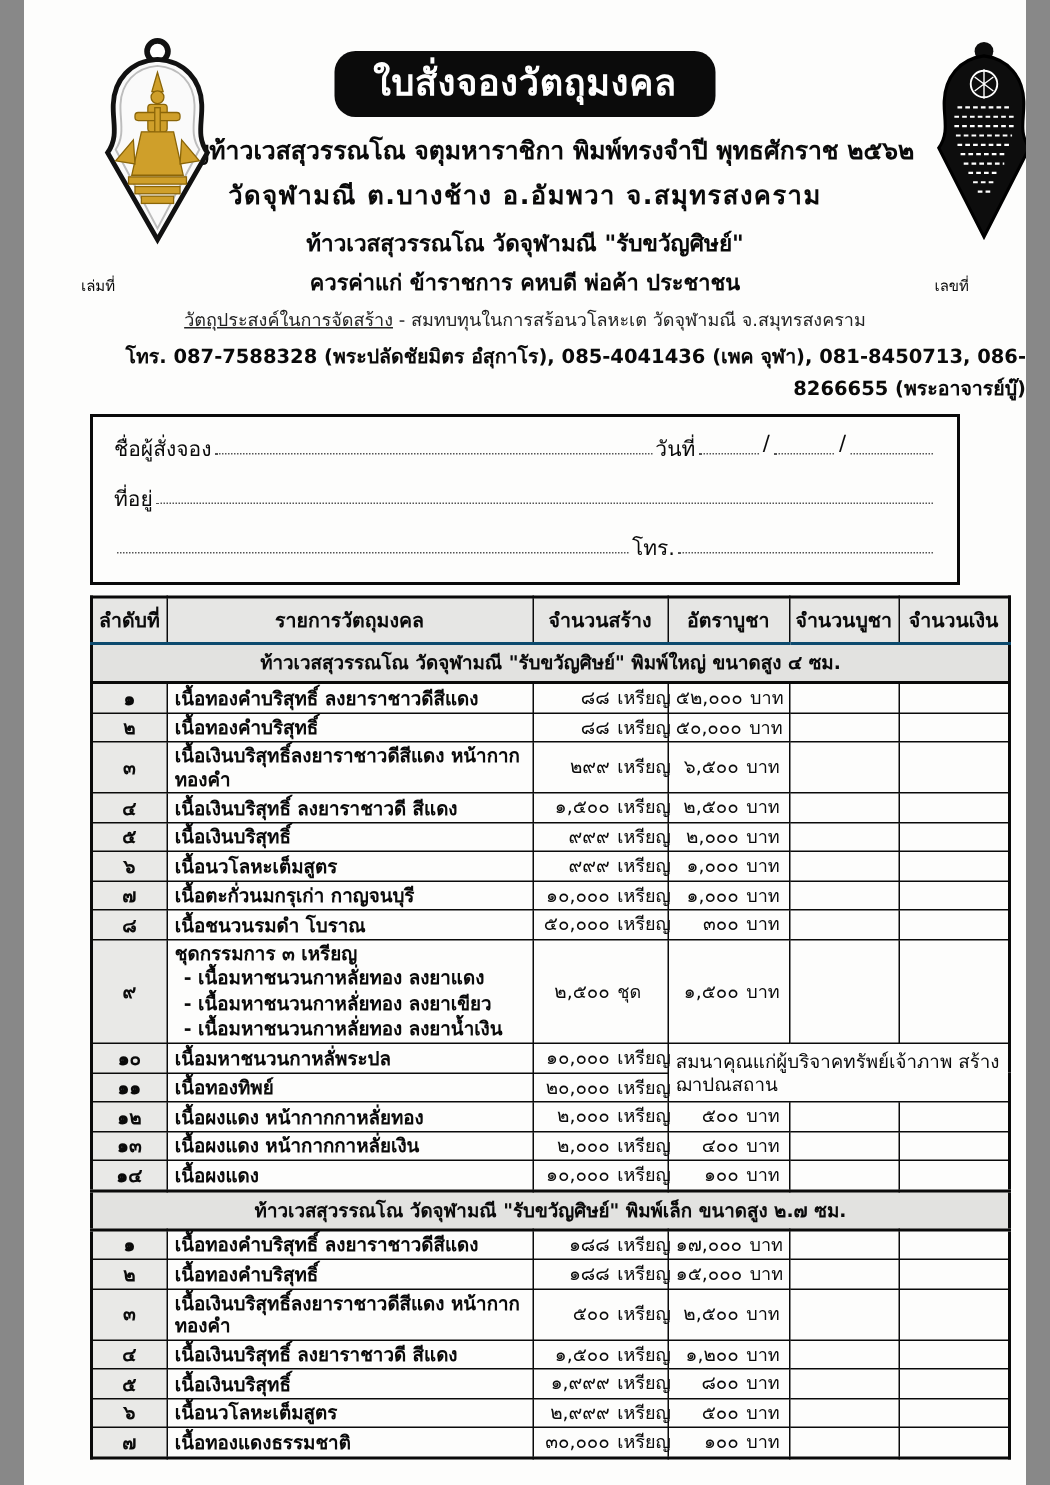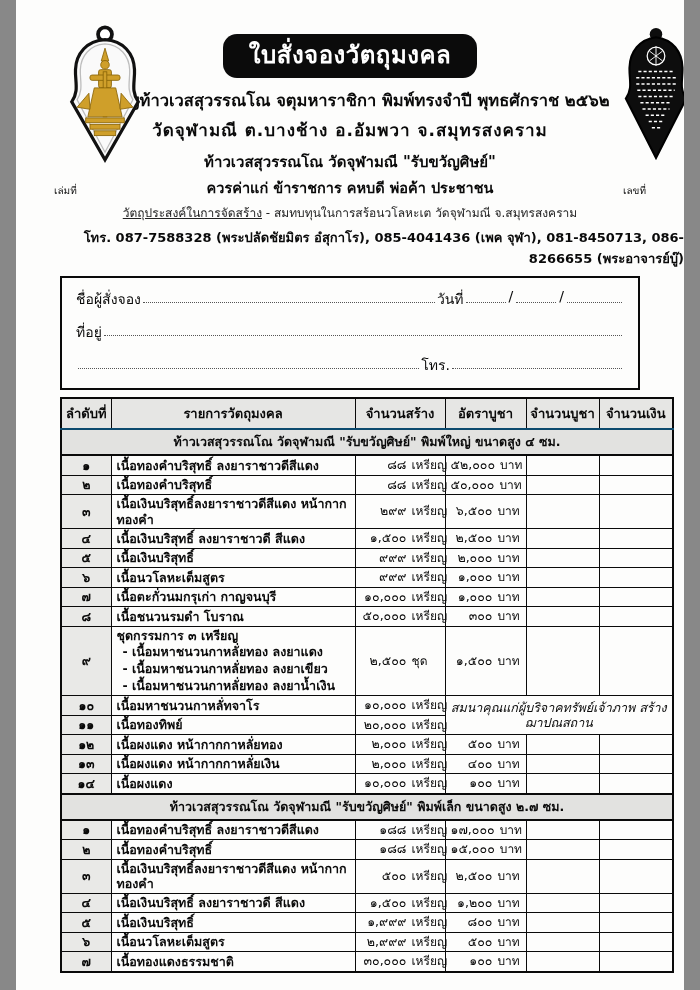--- a/index.html
+++ b/index.html
@@ -65,21 +65,21 @@
   }
   tr.item-row td { font-size:12.5px; padding:1px 5px; line-height:15.5px; vertical-align:middle; }
   td.no-cell { background:#e9e9e7; text-align:center; font-weight:bold; font-size:13px; }
   td.item-cell { text-align:left;font-weight:bold; }
   .sub-item { padding-left:6px; line-height:17px; }
   td.qty-cell, td.price-cell { white-space:nowrap; text-align:center; }
   .q-num { display:inline-block; min-width:46px; text-align:right; }
   .q-unit { display:inline-block; min-width:40px; text-align:left; margin-left:5px; font-size:12px; }
   .p-num { display:inline-block; min-width:42px; text-align:right; }
   .p-unit { display:inline-block; min-width:26px; text-align:left; margin-left:5px; font-size:12px; }
-  td.note-cell { font-size:12px; text-align:center; padding:2px 4px;font-style:italic; }
+  td.note-cell { font-size:12px; padding:2px 4px; }
 </style>
 </head>
 <body>
 
 <div class="page">
 
   <div class="amulet amulet-left">
     <svg viewBox="0 0 110 135">
       <circle cx="55" cy="9" r="6.5" fill="#fff" stroke="#111" stroke-width="3.5"></circle>
       <path d="M55 14 C38 15 28 27 27.5 42 C27 53 31 62 24 72 L55 126 L86 72 C79 62 83 53 82.5 42 C82 27 72 15 55 14 Z" fill="#fafafa" stroke="#111" stroke-width="3"></path>
@@ -277,21 +277,21 @@
             <div class="sub-item">- เนื้อมหาชนวนกาหลั่ยทอง ลงยาน้ำเงิน</div>
           </td>
           <td class="qty-cell"><span class="q-num">๒,๕๐๐</span><span class="q-unit">ชุด</span></td>
           <td class="price-cell"><span class="p-num">๑,๕๐๐</span><span class="p-unit">บาท</span></td>
           <td></td>
           <td></td>
         </tr>
         <tr class="item-row">
           <td class="no-cell">๑๐</td>
           <td class="item-cell">
-            <div>เนื้อมหาชนวนกาหลั่ทจาโร</div>
+            <div>เนื้อมหาชนวนกาหลั่พระปล</div>
           </td>
           <td class="qty-cell"><span class="q-num">๑๐,๐๐๐</span><span class="q-unit">เหรียญ</span></td>
           <td class="note-cell" colspan="3" rowspan="2">สมนาคุณแก่ผู้บริจาคทรัพย์เจ้าภาพ สร้างฌาปณสถาน</td>
         </tr>
         <tr class="item-row">
           <td class="no-cell">๑๑</td>
           <td class="item-cell">
             <div>เนื้อทองทิพย์</div>
           </td>
           <td class="qty-cell"><span class="q-num">๒๐,๐๐๐</span><span class="q-unit">เหรียญ</span></td>

